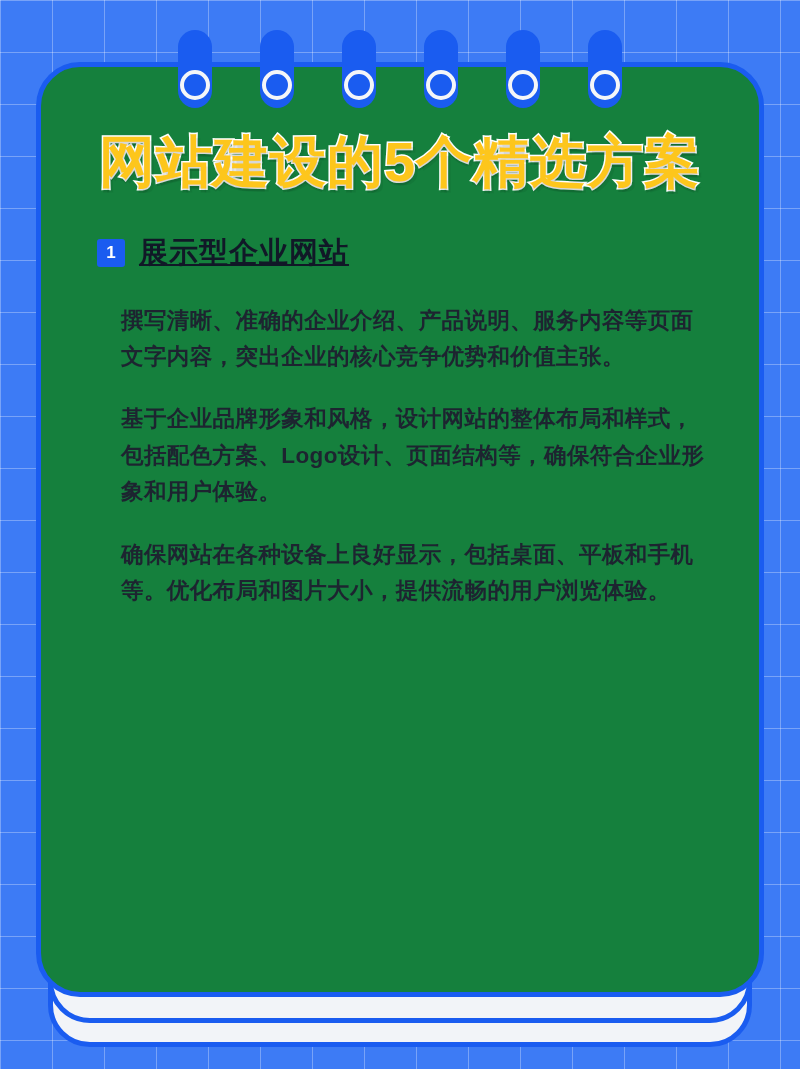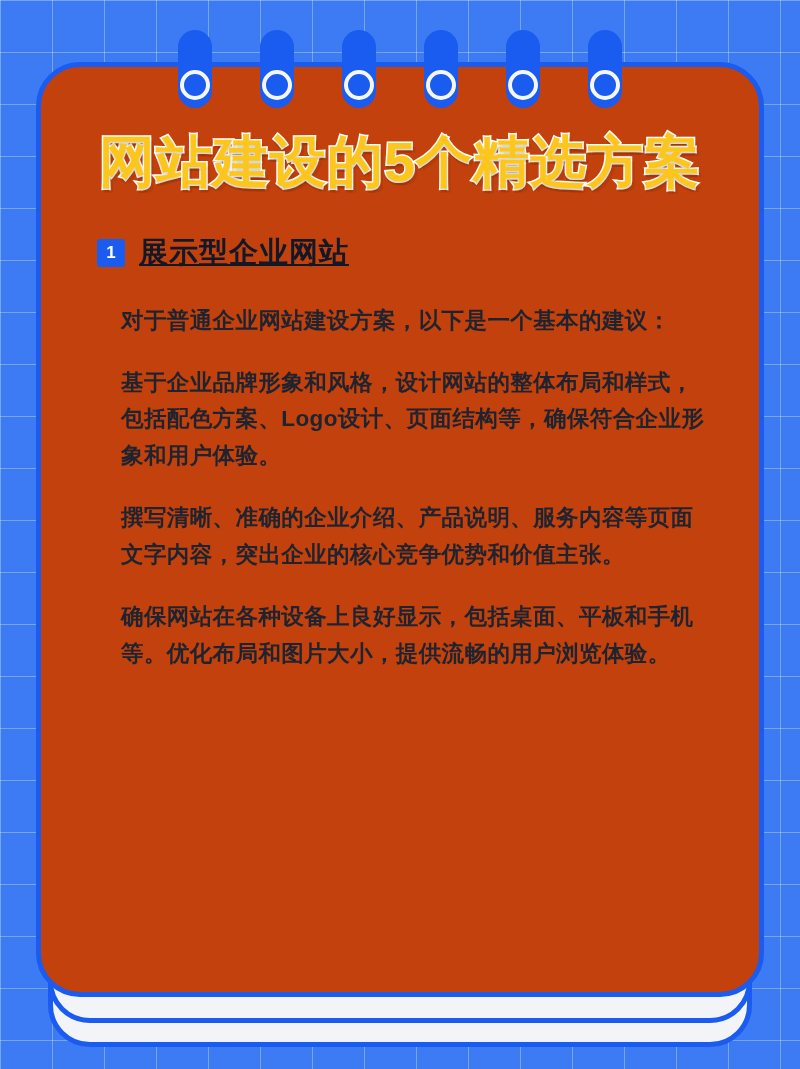--- a/index.html
+++ b/index.html
@@ -32,21 +32,21 @@
   .page-stack.back2 { top: 78px; bottom: 22px; }
   .page-stack.back1 { top: 70px; bottom: 46px; }
 
   
   .card {
     position: absolute;
     left: 36px;
     right: 36px;
     top: 62px;
     bottom: 72px;
-    background: #c2410c;
+    background: #15803d;
     border: 5px solid #1a5cf0;
     border-radius: 44px;
     padding: 58px 44px 30px 44px;
     overflow: hidden;
   }
 
   
   .binding {
     position: absolute;
     top: 30px;
@@ -148,23 +148,22 @@
   <div class="card">
 
     <h1 class="title">网站建设的5个精选方案</h1>
 
     <div class="section-head">
       <div class="badge">1</div>
       <div class="section-title">展示型企业网站</div>
     </div>
 
     <div class="body">
-      <p>对于普通企业网站建设方案，以下是一个基本的建议：</p>
+      <p>撰写清晰、准确的企业介绍、产品说明、服务内容等页面文字内容，突出企业的核心竞争优势和价值主张。</p>
       <p>基于企业品牌形象和风格，设计网站的整体布局和样式，包括配色方案、Logo设计、页面结构等，确保符合企业形象和用户体验。</p>
-      <p>撰写清晰、准确的企业介绍、产品说明、服务内容等页面文字内容，突出企业的核心竞争优势和价值主张。</p>
       <p>确保网站在各种设备上良好显示，包括桌面、平板和手机等。优化布局和图片大小，提供流畅的用户浏览体验。</p>
     </div>
 
   </div>
 
   <div class="binding">
     <div class="ring"></div>
     <div class="ring"></div>
     <div class="ring"></div>
     <div class="ring"></div>

